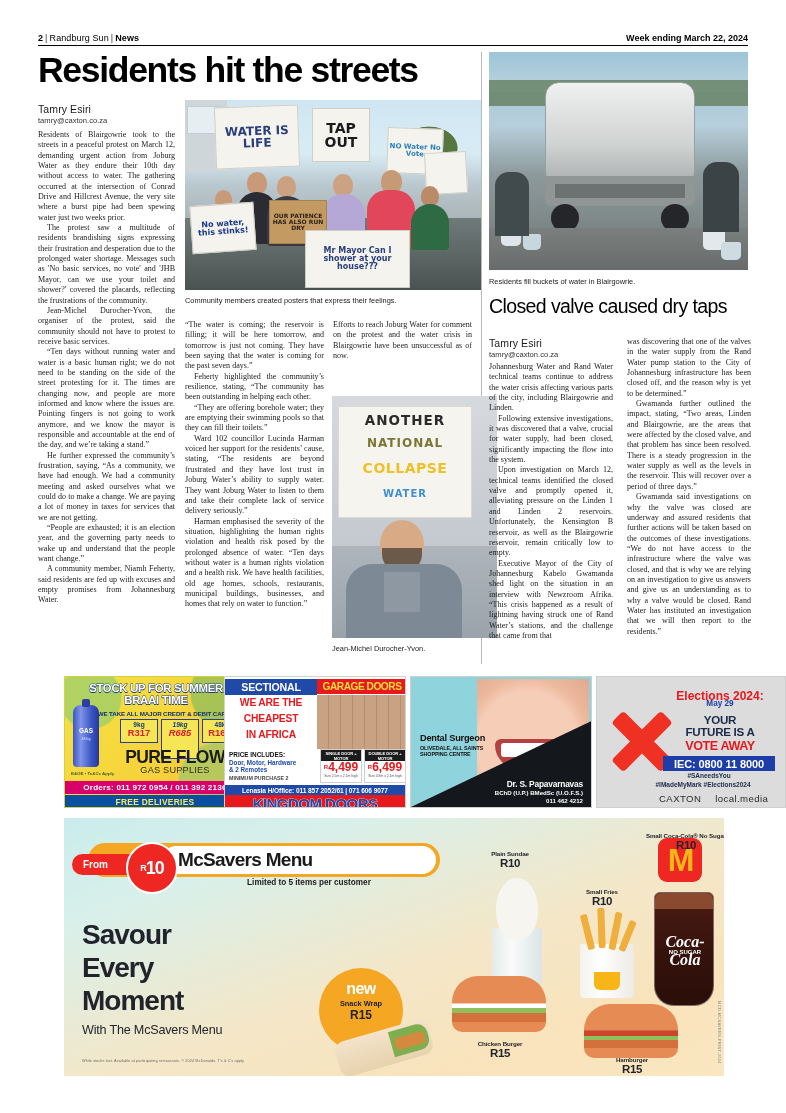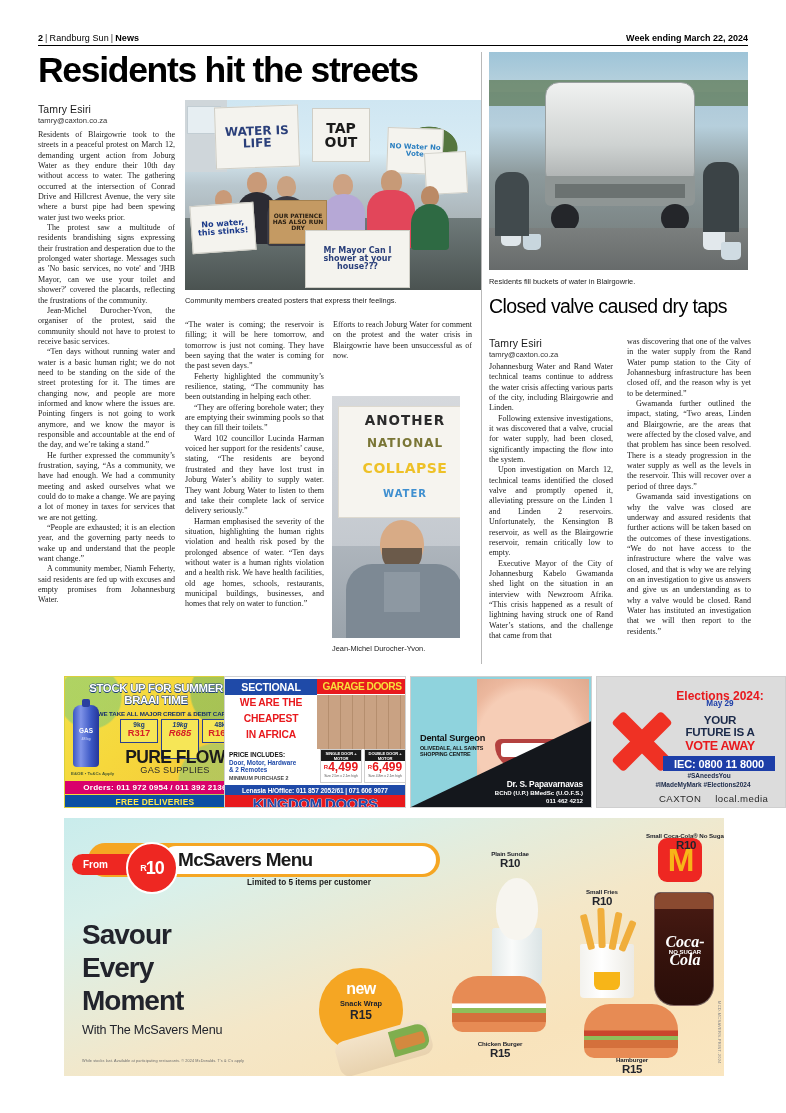--- a/index.html
+++ b/index.html
@@ -69,21 +69,21 @@
           font-family: "DejaVu Sans", sans-serif; font-weight: 700; color: #2a3f7a;
           display: flex; align-items: center; justify-content: center; text-align: center;
           line-height: 1.02; transform-origin: center; }
   .person { position: absolute; border-radius: 50% 50% 42% 42%; }
   .body-shape { position: absolute; border-radius: 20px 20px 4px 4px; }
 
   
   #photo-truck { left: 489px; top: 52px; width: 259px; height: 218px;
     background: linear-gradient(#9fbfd4 0%, #b6cfdc 34%, #8d9a9c 56%, #6f7675 100%); }
   
-  #photo-collapse { left: 332px; top: 396px; width: 128px; height: 242px;
+  #photo-collapse { left: 332px; top: 396px; width: 165px; height: 242px;
     background: linear-gradient(#c9cdd2 0%, #b9bfc6 40%, #9aa3ab 100%); }
 
   
   .headline2 {
     position: absolute; left: 489px; top: 296px; width: 262px;
     font-family: "Liberation Sans", sans-serif;
     font-weight: 400; font-size: 19.5px; line-height: 21px;
     letter-spacing: -0.6px; color: #000;
   }
 

